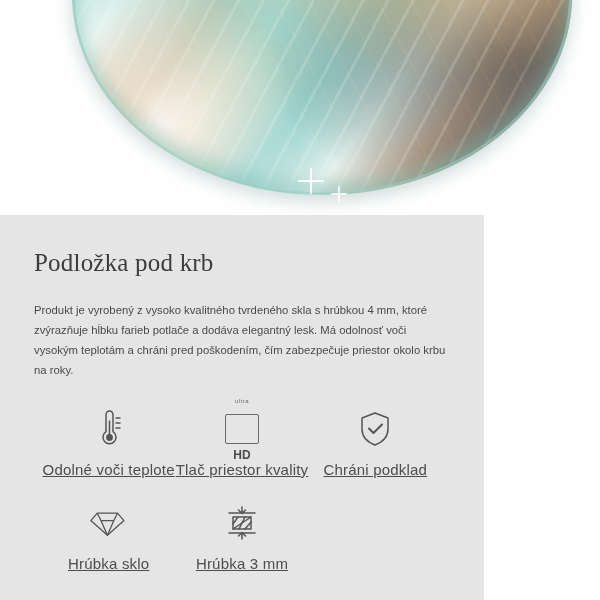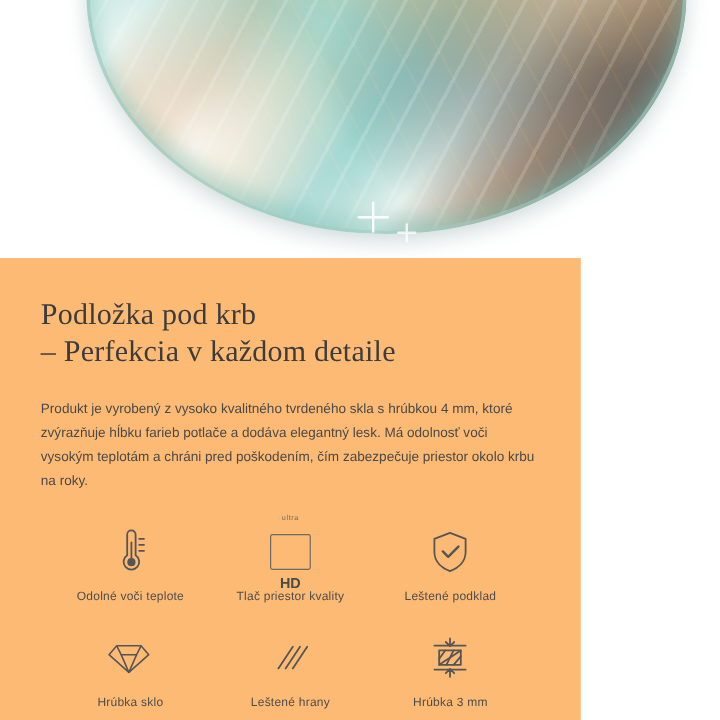--- a/index.html
+++ b/index.html
@@ -10,21 +10,21 @@
     height: 600px;
     overflow: hidden;
     background: #ffffff;
     font-family: "Liberation Sans", sans-serif;
   }
 
   .page {
     position: relative;
     width: 484px;
     height: 600px;
-    background: #fdba74;
+    background: #e5e5e5;
   }
 
   
   .hero {
     position: relative;
     width: 600px;
     height: 215px;
     overflow: hidden;
     background: #ffffff;
   }
@@ -147,24 +147,25 @@
     width: 46px;
     height: 46px;
     display: flex;
     align-items: center;
     justify-content: center;
     color: #555;
   }
 
   .feature-label {
     margin-top: 9px;
-    font-size: 10px;
+    font-size: 15px;
     color: #4d4d4d;
     text-align: center;
     letter-spacing: .2px;
+    text-decoration: underline;
   }
 
   .hd-box {
     width: 34px;
     height: 30px;
     border: 1.6px solid #6a6a6a;
     border-radius: 2px;
     display: flex;
     flex-direction: column;
     align-items: center;
@@ -193,21 +194,20 @@
     <div class="hero-disc"></div>
     <div class="hero-rim"></div>
     <div class="sparkle s1"></div>
     <div class="sparkle s2"></div>
   </div>
 
   <div class="content">
 
     <h1 class="headline">
       <span>Podložka pod krb</span>
-      <span class="line2">– Perfekcia v každom detaile</span>
     </h1>
 
     <p class="paragraph">Produkt je vyrobený z vysoko kvalitného tvrdeného skla s hrúbkou 4 mm, ktoré zvýrazňuje hĺbku farieb potlače a dodáva elegantný lesk. Má odolnosť voči vysokým teplotám a chráni pred poškodením, čím zabezpečuje priestor okolo krbu na roky.</p>
 
     <div class="features">
 
       <div class="feature">
         <div class="feature-icon">
           <svg width="40" height="42" viewBox="0 0 40 42" fill="none" stroke="#555" stroke-width="1.5" stroke-linecap="round">
             <path d="M17 6.5a3.5 3.5 0 0 1 7 0v17.2a6.5 6.5 0 1 1-7 0z"></path>
@@ -231,45 +231,35 @@
         <div class="feature-label">Tlač priestor kvality</div>
       </div>
 
       <div class="feature">
         <div class="feature-icon">
           <svg width="40" height="42" viewBox="0 0 40 42" fill="none" stroke="#555" stroke-width="1.5" stroke-linejoin="round" stroke-linecap="round">
             <path d="M20 5 L33 10 V21c0 8-6.2 13.4-13 16-6.8-2.6-13-8-13-16V10z"></path>
             <path d="M14 20.5 l4.5 4.5 L27 16.5" stroke-width="2"></path>
           </svg>
         </div>
-        <div class="feature-label">Leštené podklad</div>
+        <div class="feature-label">Chráni podklad</div>
       </div>
 
       <div class="feature">
         <div class="feature-icon">
           <svg width="40" height="40" viewBox="0 0 40 40" fill="none" stroke="#555" stroke-width="1.4" stroke-linejoin="round">
             <path d="M9 10 h22 l7 8 -18 16 -18 -16 z" transform="translate(0,1) scale(0.92)"></path>
             <path d="M9 10 l4 8 h14 l4 -8" transform="translate(0,1) scale(0.92)"></path>
             <path d="M13 18 L20 34" transform="translate(0,1) scale(0.92)"></path>
             <path d="M27 18 L20 34" transform="translate(0,1) scale(0.92)"></path>
           </svg>
         </div>
         <div class="feature-label">Hrúbka sklo</div>
       </div>
 
-      <div class="feature">
-        <div class="feature-icon">
-          <svg width="40" height="40" viewBox="0 0 40 40" fill="none" stroke="#555" stroke-width="1.5" stroke-linecap="round">
-            <line x1="10" y1="29" x2="22" y2="11"></line>
-            <line x1="16" y1="29" x2="28" y2="11"></line>
-            <line x1="22" y1="29" x2="34" y2="11"></line>
-          </svg>
-        </div>
-        <div class="feature-label">Leštené hrany</div>
-      </div>
 
       <div class="feature">
         <div class="feature-icon">
           <svg width="42" height="40" viewBox="0 0 42 40" fill="none" stroke="#555" stroke-width="1.5" stroke-linecap="round" stroke-linejoin="round">
             <line x1="8" y1="10" x2="34" y2="10"></line>
             <line x1="8" y1="30" x2="34" y2="30"></line>
             <path d="M21 4 v5 M17.5 7 L21 10.5 L24.5 7"></path>
             <path d="M21 36 v-5 M17.5 33 L21 29.5 L24.5 33"></path>
             <rect x="12" y="14" width="18" height="12" fill="none"></rect>
             <line x1="12" y1="26" x2="30" y2="14"></line>

